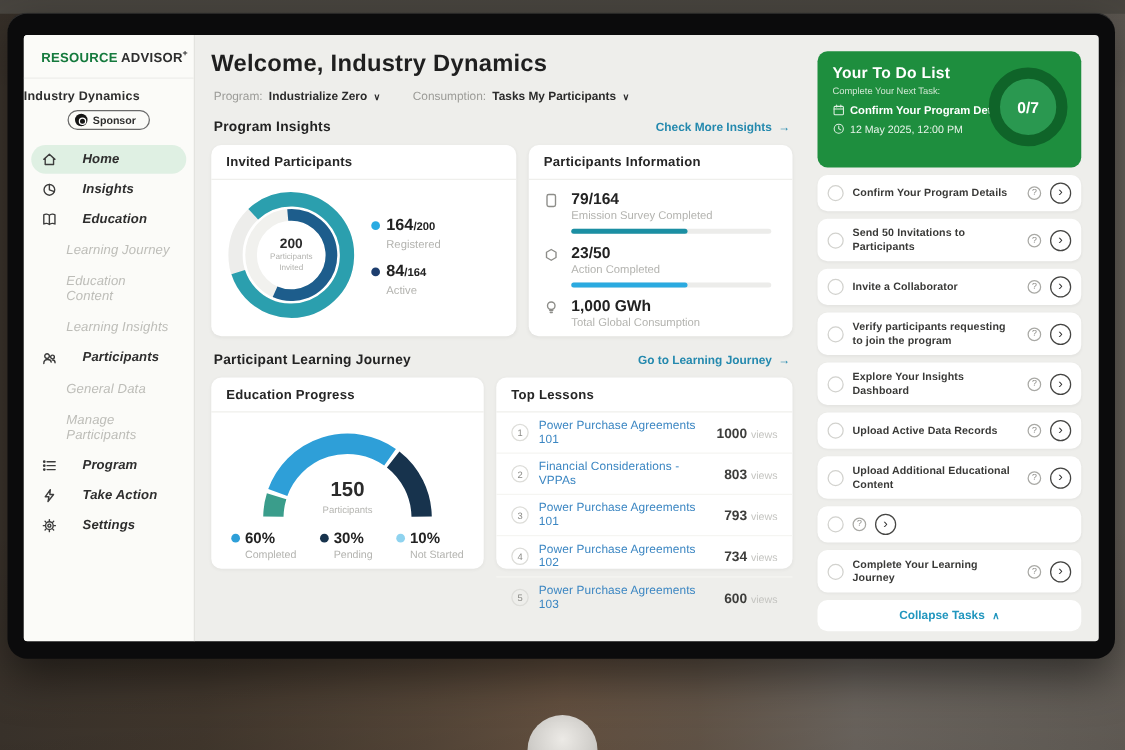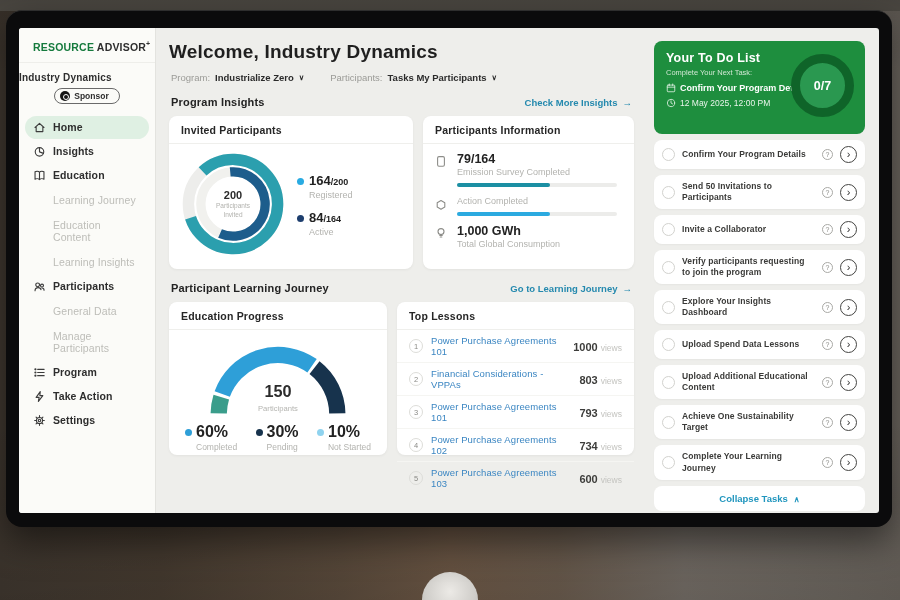--- a/index.html
+++ b/index.html
@@ -22,22 +22,22 @@
   
   .sidebar { width:137px; flex:none; background:#fbfbf8; border-right:1px solid #e3e3df; }
   .logo { padding:12px 8px 9px 14px; font-size:10.5px; font-weight:bold; letter-spacing:.2px; border-bottom:1px solid #eeeeea; white-space:nowrap; }
   .logo .r { color:#157a3d; } .logo .a { color:#2e2e2e; } .logo sup { font-size:7px; color:#2e2e2e; }
   .org { text-align:left; font-size:10px; font-weight:bold; color:#2e2e2e; margin-top:9px; letter-spacing:.2px; }
   .sponsor { margin:5px auto 9px; width:max-content; border:1px solid #6a6a6a; border-radius:11px;
     padding:2px 10px 2px 5px; font-size:8.5px; font-weight:bold; color:#2e2e2e; display:flex; align-items:center; gap:4px;justify-content:flex-end; }
   .sponsor .dot { width:10px; height:10px; background:#151515; border-radius:50%; position:relative; }
   .sponsor .dot::after { content:""; position:absolute; left:3px; top:3px; width:4px; height:4px; border:1px solid #fff; border-radius:50%; }
   .menu { padding:2px 6px; }
-  .mi { display:flex; align-items:center; gap:7px; padding:5px 8px; border-radius:13px; margin:1px 0;
-    font-size:10.5px; font-weight:bold; color:#2e2e2e; letter-spacing:.1px; }
+  .mi { display:flex; align-items:center; gap:20px; padding:5px 8px; border-radius:13px; margin:1px 0;
+    font-size:10.5px; font-weight:bold; color:#2e2e2e; letter-spacing:.1px;font-style:italic; }
   .mi.active { background:#dff0e3; }
   .mi.sub { padding:6px 8px 6px 28px; color:#bdbdb8; font-weight:normal; }
   .mi .ic { width:13px; height:13px; flex:none; display:flex; align-items:center; justify-content:center; }
   .mi svg { stroke:#3c3c3c; fill:none; stroke-width:1.2; stroke-linecap:round; stroke-linejoin:round; }
 
   
   .main { flex:1; min-width:0; padding:13px 10px 0 13px; }
   .h1 { font-size:19px; font-weight:bold; color:#1f1f1f; letter-spacing:.2px; }
   .filters { display:flex; gap:26px; margin:9px 0 0 2px; font-size:9.5px; color:#9b9b97; align-items:flex-start; }
   .fitem { display:flex; align-items:center; }
@@ -75,21 +75,21 @@
   .stat-val { font-size:12.5px; font-weight:bold; color:#222; }
   .stat-lab { font-size:9px; color:#b3b3af; margin-top:1px; }
   .bar { height:4px; background:#ececea; border-radius:2px; margin:6px 0 8px; width:97%; }
   .bar-f { height:100%; border-radius:2px; }
 
   
   .cardC { width:218px; height:153px; }
   .cardC .gbody { padding:2px 8px 0; }
   .cardC svg.gauge { display:block; margin:2px auto 0; }
   .g-leg-row { display:flex; justify-content:space-between; padding:0 8px; margin-top:1px; }
-  .g-leg .top { font-size:16px; font-weight:bold; color:#222; display:flex; align-items:center; gap:4px;text-align:right; }
+  .g-leg .top { font-size:12px; font-weight:bold; color:#222; display:flex; align-items:center; gap:4px;text-align:right; }
   .g-dot { width:7px; height:7px; border-radius:50%; display:inline-block; }
   .g-lab { font-size:8.5px; color:#b3b3af; margin:1px 0 0 11px; }
 
   
   .cardD { flex:1; height:153px; }
   .lesson { display:flex; align-items:center; gap:8px; padding:5px 12px; border-bottom:1px solid #f5f5f2; }
   .lesson:last-child { border-bottom:none; }
   .rank { width:14px; height:14px; border:1px solid #ddddd9; border-radius:50%; font-size:7.5px; color:#8a8a86;
     display:flex; align-items:center; justify-content:center; flex:none; }
   .lesson-t { flex:1; font-size:9.5px; font-weight:normal; color:#3b86c2; letter-spacing:.1px; }
@@ -224,21 +224,21 @@
   <div class="main">
     <div class="h1">Welcome, Industry Dynamics</div>
 
     <div class="filters">
       <div class="fitem">
         <span>Program:</span>
         <span class="fv">Industrialize Zero</span>
         <span class="chev">∨</span>
       </div>
       <div class="fitem">
-        <span>Participants:</span>
+        <span>Consumption:</span>
         <span class="fv">Tasks My Participants</span>
         <span class="chev">∨</span>
       </div>
     </div>
 
     <div class="sec-row">
       <span class="sec-title">Program Insights</span>
       <span class="sec-link"><span>Check More Insights</span><span class="arr">→</span></span>
     </div>
 
@@ -285,20 +285,21 @@
               <div class="bar">
                     <div class="bar-f" style="background: rgb(27, 143, 163); width: 58%;"></div>
                   </div>
             </div>
           </div>
           <div class="stat">
             <span class="stat-ic"><svg width="12" height="12" viewBox="0 0 12 12">
                     <path d="M6 1.6 L9.8 3.8 V8 L6 10.2 L2.2 8 V3.8 Z"></path>
                   </svg></span>
             <div class="stat-main">
+              <div class="stat-val">23/50</div>
               <div class="stat-lab">Action Completed</div>
               <div class="bar">
                     <div class="bar-f" style="background: rgb(43, 170, 224); width: 58%;"></div>
                   </div>
             </div>
           </div>
           <div class="stat">
             <span class="stat-ic"><svg width="12" height="13" viewBox="0 0 12 13">
                     <circle cx="6" cy="4.6" r="3"></circle>
                     <path d="M4.8 8.4 H7.2 M5.2 10 H6.8"></path>
@@ -434,33 +435,32 @@
       <span class="go">›</span>
     </div>
     <div class="task">
       <span class="chk"></span>
       <span class="task-l">Explore Your Insights Dashboard</span>
       <span class="qi">?</span>
       <span class="go">›</span>
     </div>
     <div class="task">
       <span class="chk"></span>
-      <span class="task-l">Upload Spend Data Lessons</span>
+      <span class="task-l">Upload Active Data Records</span>
       <span class="qi">?</span>
       <span class="go">›</span>
     </div>
     <div class="task">
       <span class="chk"></span>
       <span class="task-l">Upload Additional Educational Content</span>
       <span class="qi">?</span>
       <span class="go">›</span>
     </div>
     <div class="task">
       <span class="chk"></span>
-      <span class="task-l">Achieve One Sustainability Target</span>
       <span class="qi">?</span>
       <span class="go">›</span>
     </div>
     <div class="task">
       <span class="chk"></span>
       <span class="task-l">Complete Your Learning Journey</span>
       <span class="qi">?</span>
       <span class="go">›</span>
     </div>
 

